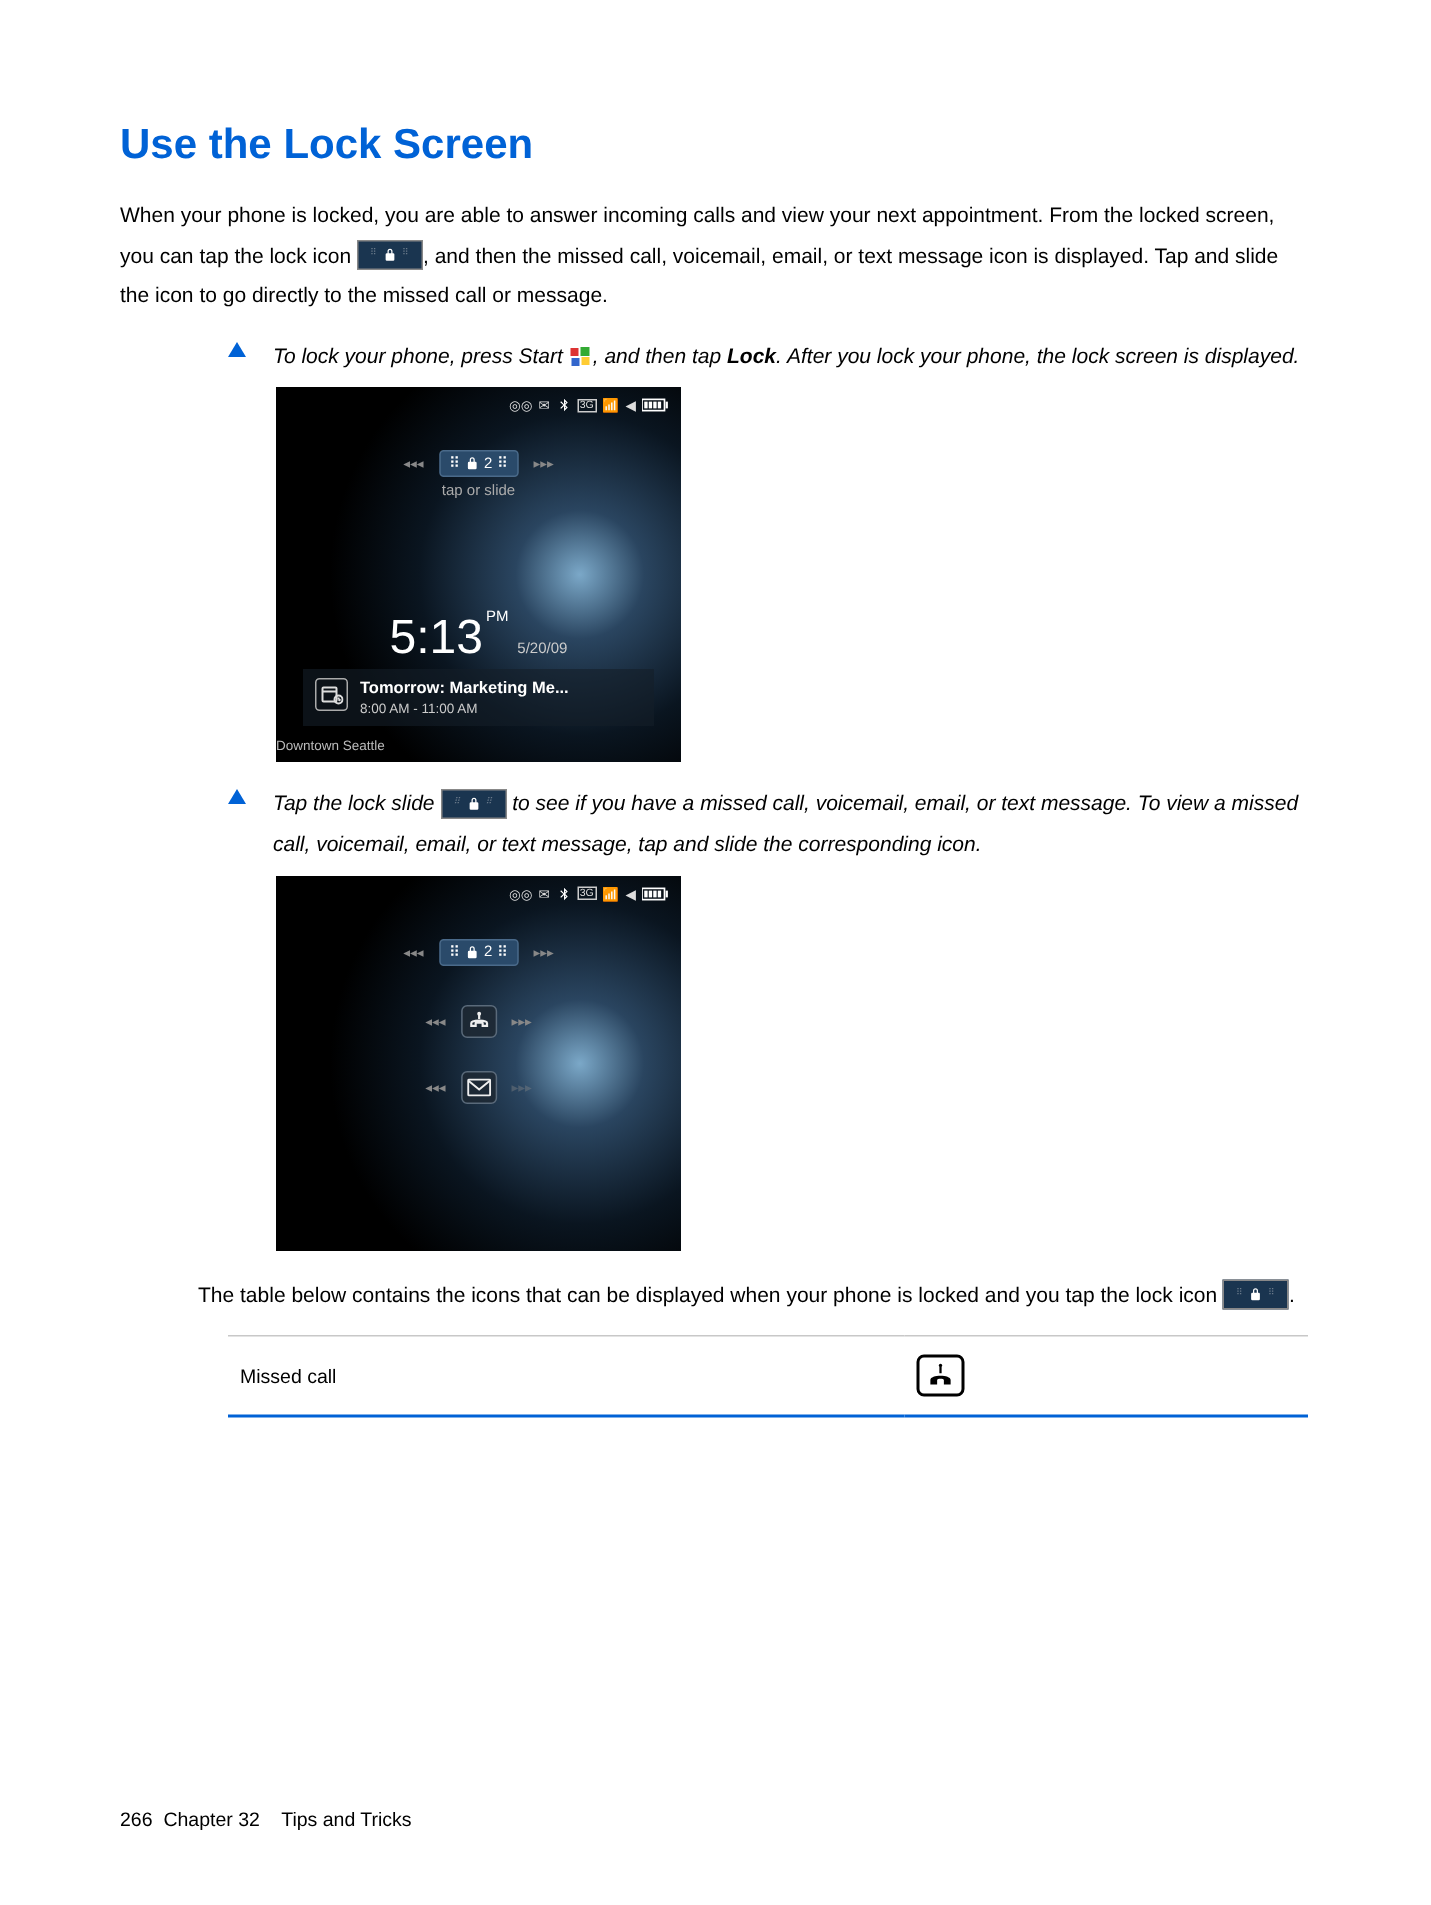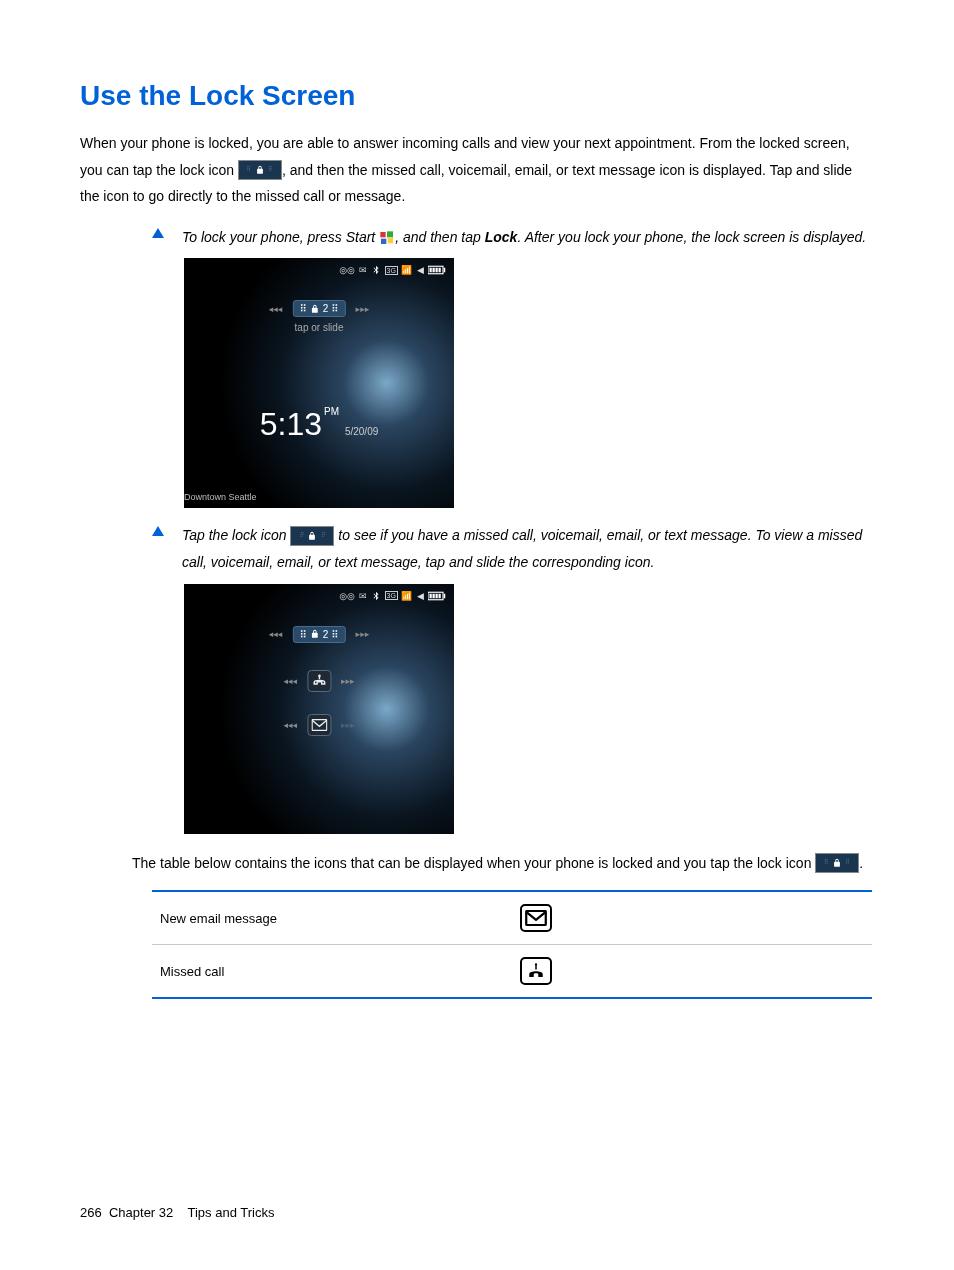--- a/index.html
+++ b/index.html
@@ -232,28 +232,43 @@
         <span>2</span>
         <span>⠿</span>
       </span>
       <span>▸▸▸</span>
     </div>
     <div class="tap-label">tap or slide</div>
     <div class="clock">
       <span class="clock-time">5:13</span><span class="clock-ampm">PM</span>
       <span class="clock-date">5/20/09</span>
     </div>
+    <div class="appt">
+      <div class="appt-icon">
+        <svg width="16" height="16" viewBox="0 0 24 24" fill="none" stroke="#ddd" stroke-width="2">
+            <rect x="3" y="5" width="14" height="14" rx="1"></rect>
+            <line x1="3" y1="9" x2="17" y2="9"></line>
+            <circle cx="19" cy="17" r="4"></circle>
+            <line x1="19" y1="15" x2="19" y2="17"></line>
+            <line x1="19" y1="17" x2="21" y2="18"></line>
+          </svg>
+      </div>
+      <div class="appt-text">
+        <div class="appt-title">Tomorrow: Marketing Me...</div>
+        <div class="appt-sub">8:00 AM - 11:00 AM</div>
+      </div>
+    </div>
     <div class="appt-loc">Downtown Seattle</div>
   </div>
 </div>
 
 <div class="bullet-row">
   <div class="triangle"></div>
   <div class="bullet-text">
-    <span>Tap the lock icon </span>
+    <span>Tap the lock slide </span>
     <span class="inline-lock">
       <span class="dots">⠿</span>
       <svg viewBox="0 0 24 24" fill="#fff">
           <path d="M12 2a4 4 0 0 0-4 4v3H7a2 2 0 0 0-2 2v8a2 2 0 0 0 2 2h10a2 2 0 0 0 2-2v-8a2 2 0 0 0-2-2h-1V6a4 4 0 0 0-4-4zm-2 4a2 2 0 1 1 4 0v3h-4V6z"></path>
         </svg>
       <span class="dots">⠿</span>
     </span>
     <span> to see if you have a missed call, voicemail, email, or text message. To view a missed call, voicemail, email, or text message, tap and slide the corresponding icon.</span>
   </div>
 </div>
@@ -324,31 +339,20 @@
     <span class="dots">⠿</span>
     <svg viewBox="0 0 24 24" fill="#fff">
         <path d="M12 2a4 4 0 0 0-4 4v3H7a2 2 0 0 0-2 2v8a2 2 0 0 0 2 2h10a2 2 0 0 0 2-2v-8a2 2 0 0 0-2-2h-1V6a4 4 0 0 0-4-4zm-2 4a2 2 0 1 1 4 0v3h-4V6z"></path>
       </svg>
     <span class="dots">⠿</span>
   </span><span>.</span>
 </div>
 
 <table class="icon-table">
   <tbody>
-      <tr class="tbl-top">
-    <td style="width:50%;">New email message</td>
-    <td class="icon-cell">
-      <span class="big-icon">
-        <svg width="22" height="16" viewBox="0 0 24 18" fill="none" stroke="#000" stroke-width="2.5">
-              <rect x="1" y="1" width="22" height="16" rx="1"></rect>
-              <polyline points="1,2 12,11 23,2"></polyline>
-            </svg>
-      </span>
-    </td>
-  </tr>
   <tr class="tbl-mid tbl-bot">
     <td>Missed call</td>
     <td class="icon-cell">
       <span class="big-icon">
         <svg width="22" height="18" viewBox="0 0 24 24" fill="#000">
               <path d="M3 16 C3 11, 21 11, 21 16 L21 20 L15 20 L15 16 C15 14.5 9 14.5 9 16 L9 20 L3 20 Z"></path>
               <rect x="11" y="4" width="2" height="6"></rect>
               <circle cx="12" cy="3" r="1.5"></circle>
             </svg>
       </span>

